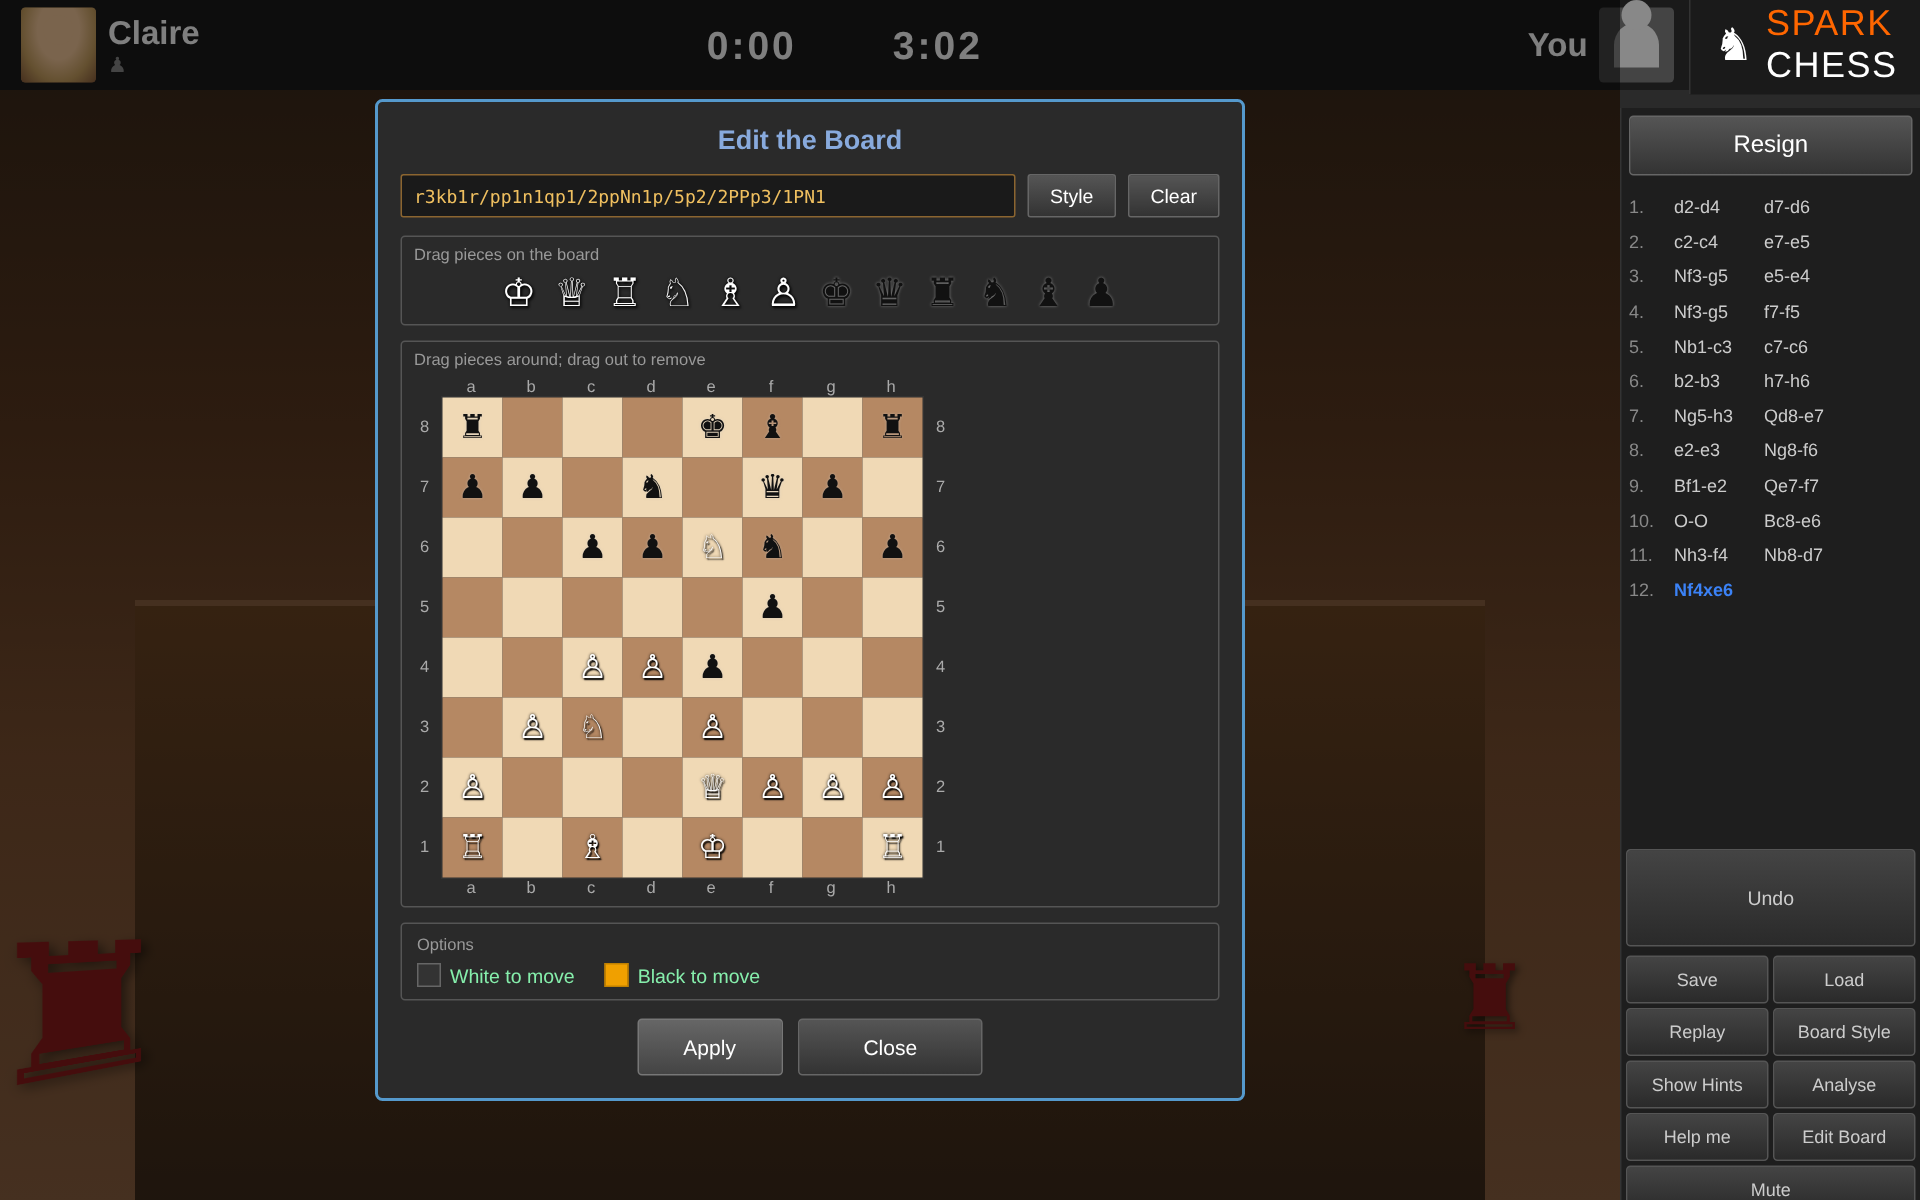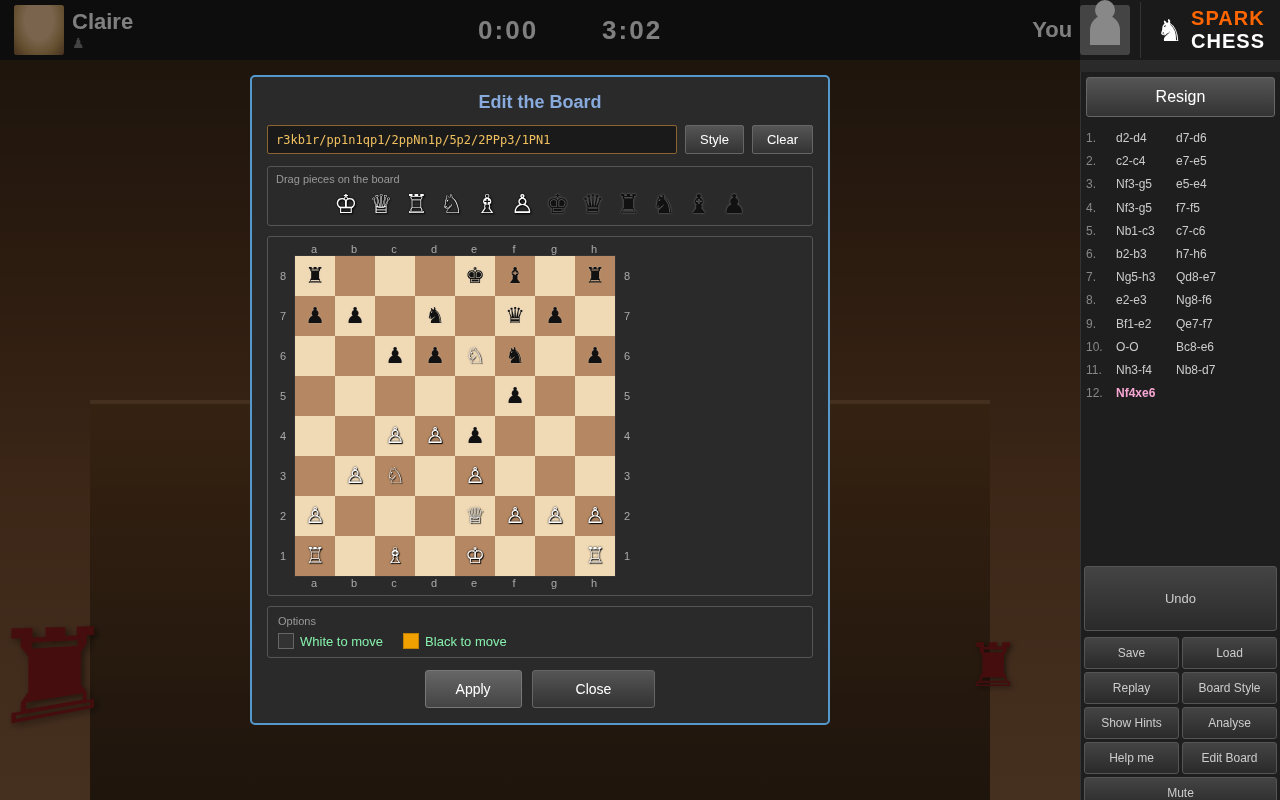--- a/index.html
+++ b/index.html
@@ -116,22 +116,22 @@
     }
     .spark-logo {
       background: #1a1a1a;
       padding: 5px 15px;
       display: flex;
       align-items: center;
       gap: 8px;
       border-left: 1px solid #333;
     }
     .spark-logo-text {
-      font-size: 20px;
-      font-weight: 700;
+      font-size: 24px;
+      font-weight: 400;
       color: white;
       letter-spacing: 1px;
     }
     .spark-logo-text span { color: #ff6600; }
     .chess-knight-logo {
       font-size: 30px;
       color: white;
     }
 
     
@@ -203,21 +203,21 @@
     }
     .move-row {
       display: flex;
       gap: 5px;
       padding: 2px 0;
       line-height: 1.6;
     }
     .move-num { color: #888; min-width: 25px; }
     .move-white { min-width: 55px; }
     .move-black { min-width: 55px; }
-    .move-highlight { color: #f9a8d4; font-weight: bold; }
+    .move-highlight { color: #3b82f6; font-weight: bold; }
     .sidebar-buttons {
       display: grid;
       grid-template-columns: 1fr 1fr;
       gap: 3px;
       padding: 3px;
     }
     .sb-btn {
       background: linear-gradient(180deg, #444 0%, #2a2a2a 100%);
       color: #ccc;
       border: 1px solid #555;
@@ -597,20 +597,21 @@
         <button class="piece-btn black-piece">♚</button>
         <button class="piece-btn black-piece">♛</button>
         <button class="piece-btn black-piece">♜</button>
         <button class="piece-btn black-piece">♞</button>
         <button class="piece-btn black-piece">♝</button>
         <button class="piece-btn black-piece">♟</button>
       </div>
     </div>
 
     <div class="board-group">
+      <div class="board-group-label">Drag pieces around; drag out to remove</div>
       <div>
         <div class="file-labels" id="file-labels">
             <span class="file-label">a</span>
             <span class="file-label">b</span>
             <span class="file-label">c</span>
             <span class="file-label">d</span>
             <span class="file-label">e</span>
             <span class="file-label">f</span>
             <span class="file-label">g</span>
             <span class="file-label">h</span>

